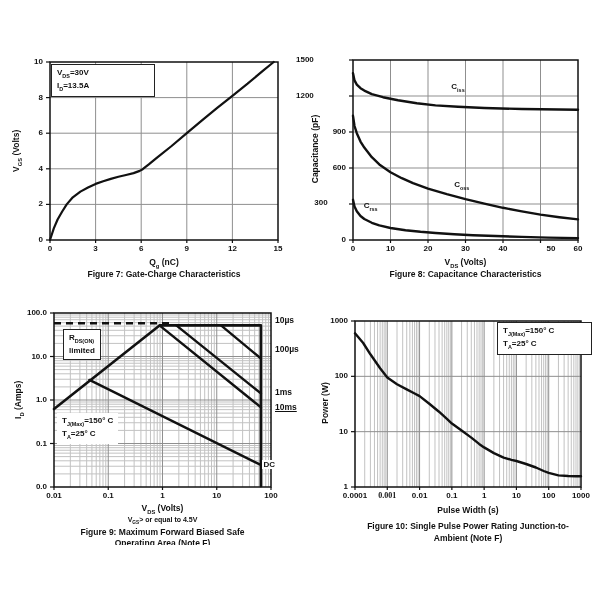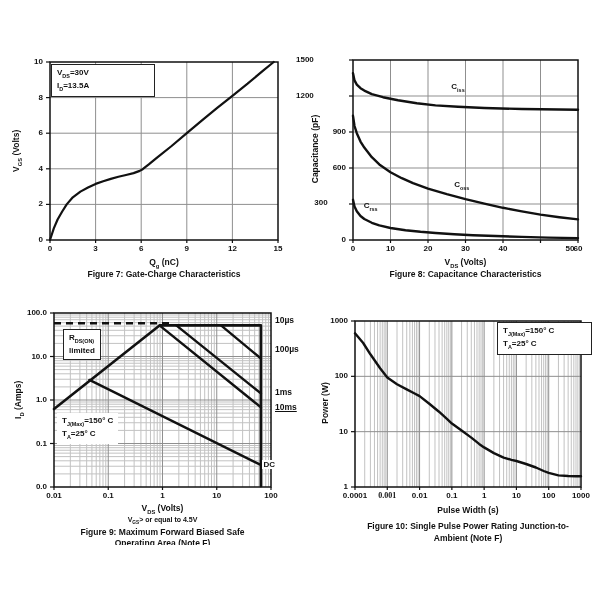--- a/index.html
+++ b/index.html
@@ -267,21 +267,21 @@
     <div class="t tick" style="left: 296px; top: 198px; width: 50px; text-align: center;">300</div>
     <div class="t tick" style="left: 296px; top: 163px; width: 50px; text-align: right;">600</div>
     <div class="t tick" style="left: 296px; top: 127px; width: 50px; text-align: right;">900</div>
     <div class="t tick" style="left: 296px; top: 91px; width: 50px; text-align: left;">1200</div>
     <div class="t tick" style="left: 296px; top: 55px; width: 50px; text-align: left;">1500</div>
     <div class="t tick" style="left: 328px; top: 244px; width: 50px; text-align: center;">0</div>
     <div class="t tick" style="left: 365.5px; top: 244px; width: 50px; text-align: center;">10</div>
     <div class="t tick" style="left: 403px; top: 244px; width: 50px; text-align: center;">20</div>
     <div class="t tick" style="left: 440.5px; top: 244px; width: 50px; text-align: center;">30</div>
     <div class="t tick" style="left: 478px; top: 244px; width: 50px; text-align: center;">40</div>
-    <div class="t tick" style="left: 545px; top: 244px; width: 50px; text-align: center;">50</div>
+    <div class="t tick" style="left: 526px; top: 244px; width: 50px; text-align: center;">50</div>
     <div class="t tick" style="left: 553px; top: 244px; width: 50px; text-align: center;">60</div>
     <div class="t axis-title" style="left: 265px; top: 144px; width: 100px; transform: rotate(-90deg);">Capacitance (pF)</div>
     <div class="t axis-title" style="left: 395.5px; top: 257px; width: 140px;">V<sub>DS</sub> (Volts)</div>
     <div class="t caption" style="left: 345.5px; top: 269px; width: 240px;">Figure 8: Capacitance Characteristics</div>
     <div class="t curve-label" style="left: 458px; top: 82.2px; transform: translateX(-50%); background: transparent;">C<sub>iss</sub></div>
     <div class="t curve-label" style="left: 461.75px; top: 180px; transform: translateX(-50%); background: transparent;">C<sub>oss</sub></div>
     <div class="t curve-label" style="left: 361.625px; top: 200.64px; transform: none; background: transparent;">C<sub>rss</sub></div>
     <div class="t tick" style="left: -3px; top: 308px; width: 50px; text-align: right;">100.0</div>
     <div class="t tick" style="left: -3px; top: 351.5px; width: 50px; text-align: right;">10.0</div>
     <div class="t tick" style="left: -3px; top: 395px; width: 50px; text-align: right;">1.0</div>

